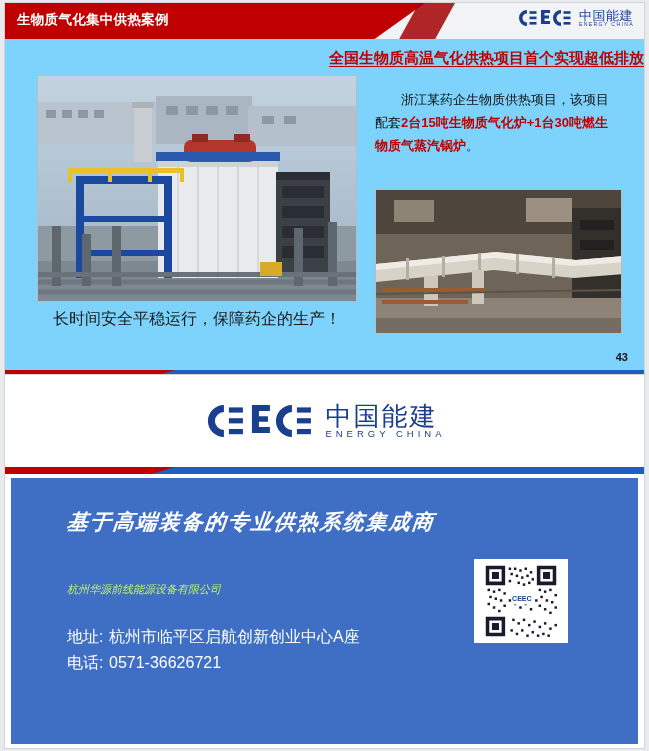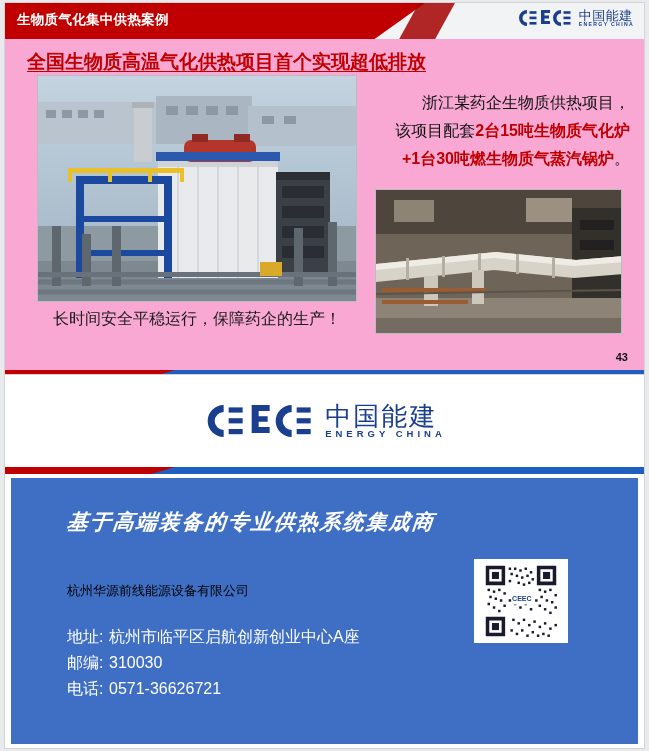--- a/index.html
+++ b/index.html
@@ -10,21 +10,21 @@
     font-family: "Liberation Sans", sans-serif;
     overflow: hidden;
   }
   .deck { width: 649px; height: 751px; position: relative; }
 
   
   .slide1 {
     position: absolute;
     left: 4px; top: 2px;
     width: 641px; height: 376px;
-    background: #f9a8d4;
+    background: #7dd3fc;
     border: 1px solid #d2d4d8;
   }
   .s1-header {
     position: relative;
     height: 36px;
     background: #f2f3f5;
     overflow: hidden;
   }
   .s1-header-red {
     position: absolute;
@@ -64,57 +64,57 @@
   .logo-cn {
     color: #1a3f8f;
     font-size: 13px;
     font-weight: normal;
     letter-spacing: .5px;
   }
   .logo-en {
     color: #1a3f8f;
     font-size: 5.2px;
     letter-spacing: 1.3px;
-    font-weight: bold;
+    font-weight: normal;
   }
 
   .s1-heading {
     margin: 10px 0 0 22px;
-    font-size: 19px;
+    font-size: 15px;
     font-weight: bold;
     color: #c00000;
     text-decoration: underline;
     text-underline-offset: 3px;
+    text-align: right;
   }
 
   .photo-main {
     position: absolute;
     left: 32px; top: 72px;
     width: 320px; height: 227px;
     border: 1px solid #b9bcc0;
     overflow: hidden;
     background: linear-gradient(#9db4c6, #7b8e9e);
   }
   .photo-caption {
     position: absolute;
     left: 32px; top: 306px;
     width: 320px;
     text-align: center;
     font-size: 16px;
     color: #1a1a1a;
   }
   .s1-para {
     position: absolute;
-    left: 380px; top: 86px;
+    left: 370px; top: 86px;
     width: 245px;
-    font-size: 16px;
+    font-size: 13px;
     line-height: 1.75;
     color: #111111;
     text-indent: 26px;
-    text-align: right;
   }
   .hl-red { color: #c00000; font-weight: bold; }
   .photo-sub {
     position: absolute;
     left: 370px; top: 186px;
     width: 247px; height: 145px;
     border: 1px solid #b9bcc0;
     overflow: hidden;
     background: #6b6257;
   }
@@ -190,22 +190,23 @@
     font-style: italic;
     font-size: 21px;
     font-weight: bold;
     color: #ffffff;
     letter-spacing: 2px;
     transform: skewX(-6deg);
   }
   .s2-company {
     position: absolute;
     left: 56px; top: 104px;
-    font-size: 13px;
-    color: #000000;
+    font-size: 11px;
+    color: #bef264;
+    font-style: italic;
   }
   .s2-contact {
     position: absolute;
     left: 56px; top: 146px;
     font-size: 16px;
     color: #ffffff;
     line-height: 1.62;
   }
   .s2-contact .ck { display: inline-block; width: 42px; }
   .qr {
@@ -421,23 +422,20 @@
       <div class="s2-bar-red"></div>
     </div>
 
     <div class="s2-body">
       <div class="s2-slogan">基于高端装备的专业供热系统集成商</div>
       <div class="s2-company">杭州华源前线能源设备有限公司</div>
 
       <div class="s2-contact">
         <div>
           <span class="ck">地址:</span><span>杭州市临平区启航创新创业中心A座</span>
-        </div>
-        <div>
-          <span class="ck">邮编:</span><span>310030</span>
         </div>
         <div>
           <span class="ck">电话:</span><span>0571-36626721</span>
         </div>
       </div>
 
       <div class="qr">
         <div class="qr-inner">
           <svg width="84" height="74" viewBox="0 0 42 42">
             <rect width="42" height="42" fill="#ffffff"></rect>

